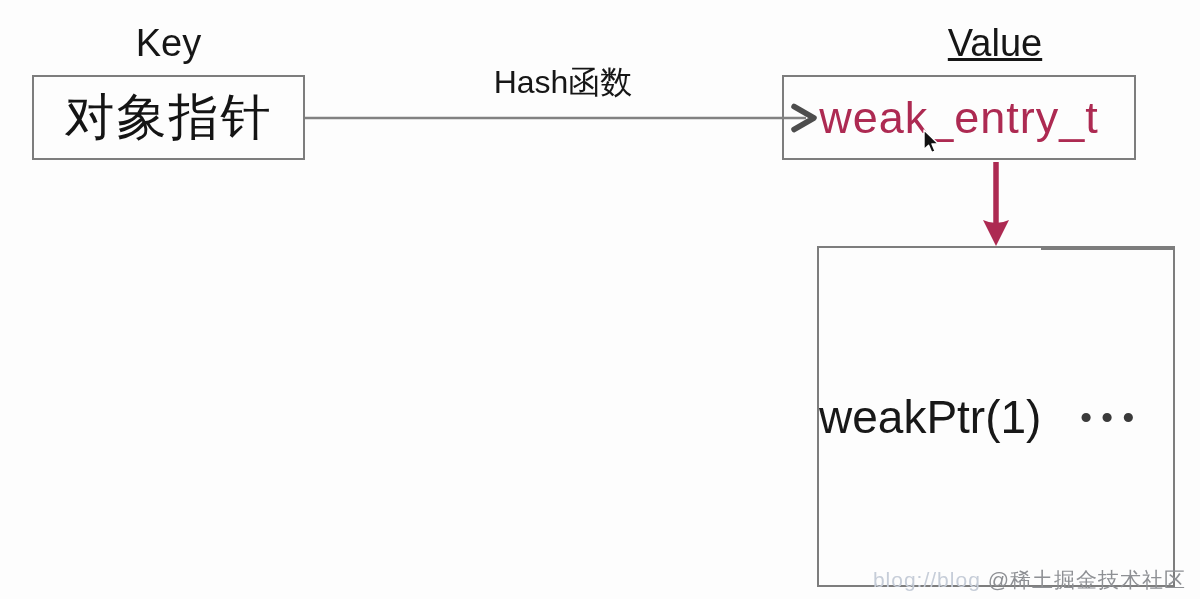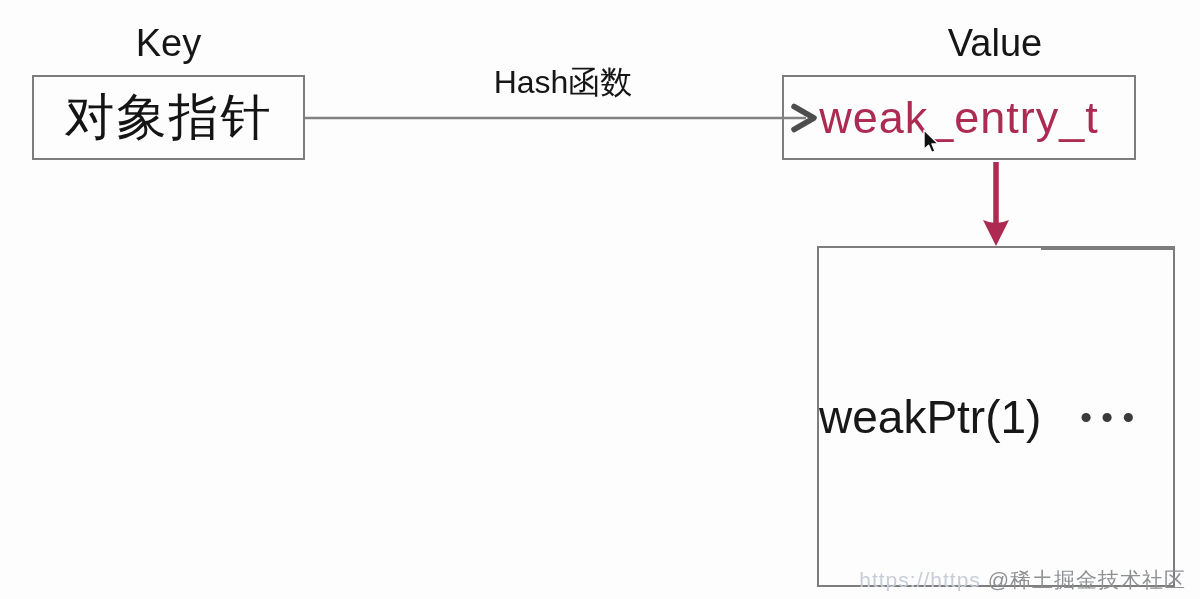--- a/index.html
+++ b/index.html
@@ -18,21 +18,21 @@
   }
   .label {
     position: absolute;
     text-align: center;
     font-size: 38px;
     line-height: 1;
     color: #161616;
     white-space: nowrap;
   }
   .label-key   { left: 32px;  top: 24px; width: 273px; }
-  .label-value { left: 818px; top: 24px; width: 354px; }
+  .label-value { left: 818px; top: 24px; width: 354px; text-decoration: underline; }
   .label-hash  { left: 403px; top: 66px; width: 320px; font-size: 32px; }
 
   .box {
     position: absolute;
     box-sizing: border-box;
     border: 2px solid #7d7d7d;
     background: #fdfdfd;
     display: flex;
     align-items: center;
     justify-content: center;
@@ -131,17 +131,17 @@
       <line x1="996" y1="162" x2="996" y2="228" stroke="#ad2a52" stroke-width="5.5"></line>
       <path d="M983,220 Q996,226 1009,220 L996,246 Z" fill="#ad2a52"></path>
     </g>
 
     <g transform="translate(924,130)">
       <path d="M0,0 L0,19.5 L4.6,15.2 L7.7,22.5 L11.1,21.1 L8.0,13.9 L14.4,13.9 Z" fill="#111111" stroke="#ffffff" stroke-width="1.4" stroke-linejoin="round"></path>
     </g>
   </svg>
 
   <div class="watermark">
-    <span class="wm-url">https://https</span>
+    <span class="wm-url">blog://blog</span>
     <span class="wm-community">@稀土掘金技术社区</span>
   </div>
 
 </div>
 
 </body></html>

